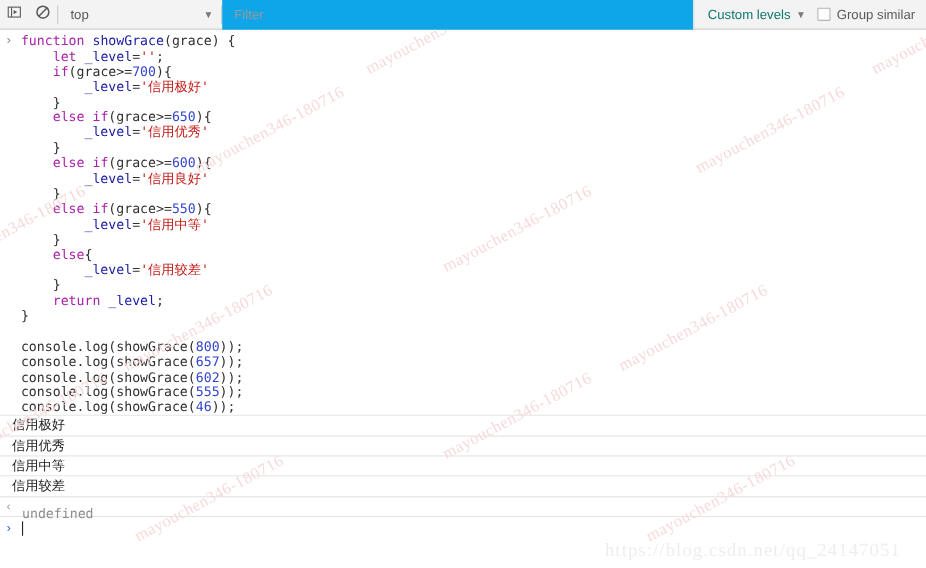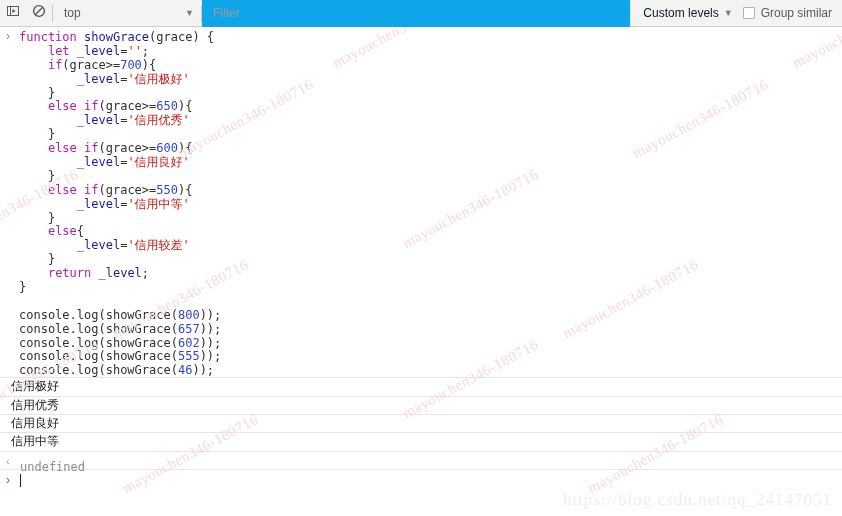--- a/index.html
+++ b/index.html
@@ -81,21 +81,21 @@
   }
   .filter-input::placeholder { color: #9a9a9a; opacity: 1; }
   .levels {
     display: flex;
     align-items: center;
     gap: 5px;
     padding: 0 10px 0 12px;
     flex: 0 0 auto;
     height: 26px;
   }
-  .levels-label { font-size: 12px; color: #0f172a; text-align: center; }
+  .levels-label { font-size: 12px; color: #0f766e; text-align: center; }
   .group-sim {
     display: flex;
     align-items: center;
     gap: 6px;
     padding-right: 10px;
     flex: 0 0 auto;
   }
   .chk {
     width: 12px;
     height: 12px;
@@ -218,21 +218,21 @@
     transform: rotate(-28deg);
     transform-origin: left top;
     color: #f6dada;
     font-family: "Liberation Serif", serif;
     font-size: 15px;
     white-space: nowrap;
     letter-spacing: 0.5px;
   }
   .wm-url {
     position: absolute;
-    right: 10px;
+    right: 23px;
     bottom: 6px;
     color: #eeeeee;
     font-family: "Liberation Serif", serif;
     font-size: 17px;
     white-space: nowrap;
     letter-spacing: 1px;
     z-index: 4;
     pointer-events: none;
     margin-top: 28px;
   }
@@ -305,24 +305,24 @@
   <div class="code-block" id="code-block"><div class="code-line first"><span class="kw">function </span><span class="var">showGrace</span><span class="plain">(grace) {</span></div><div class="code-line"><span class="plain">    </span><span class="kw">let </span><span class="var">_level</span><span class="plain">=</span><span class="str">''</span><span class="plain">;</span></div><div class="code-line"><span class="plain">    </span><span class="kw">if</span><span class="plain">(grace&gt;=</span><span class="num">700</span><span class="plain">){</span></div><div class="code-line"><span class="plain">        </span><span class="var">_level</span><span class="plain">=</span><span class="str">'信用极好'</span></div><div class="code-line"><span class="plain">    }</span></div><div class="code-line"><span class="plain">    </span><span class="kw">else if</span><span class="plain">(grace&gt;=</span><span class="num">650</span><span class="plain">){</span></div><div class="code-line"><span class="plain">        </span><span class="var">_level</span><span class="plain">=</span><span class="str">'信用优秀'</span></div><div class="code-line"><span class="plain">    }</span></div><div class="code-line"><span class="plain">    </span><span class="kw">else if</span><span class="plain">(grace&gt;=</span><span class="num">600</span><span class="plain">){</span></div><div class="code-line"><span class="plain">        </span><span class="var">_level</span><span class="plain">=</span><span class="str">'信用良好'</span></div><div class="code-line"><span class="plain">    }</span></div><div class="code-line"><span class="plain">    </span><span class="kw">else if</span><span class="plain">(grace&gt;=</span><span class="num">550</span><span class="plain">){</span></div><div class="code-line"><span class="plain">        </span><span class="var">_level</span><span class="plain">=</span><span class="str">'信用中等'</span></div><div class="code-line"><span class="plain">    }</span></div><div class="code-line"><span class="plain">    </span><span class="kw">else</span><span class="plain">{</span></div><div class="code-line"><span class="plain">        </span><span class="var">_level</span><span class="plain">=</span><span class="str">'信用较差'</span></div><div class="code-line"><span class="plain">    }</span></div><div class="code-line"><span class="plain">    </span><span class="kw">return </span><span class="var">_level</span><span class="plain">;</span></div><div class="code-line"><span class="plain">}</span></div><div class="code-line"><span class="plain"> </span></div><div class="code-line"><span class="plain">console.log(showGrace(</span><span class="num">800</span><span class="plain">));</span></div><div class="code-line"><span class="plain">console.log(showGrace(</span><span class="num">657</span><span class="plain">));</span></div><div class="code-line"><span class="plain">console.log(showGrace(</span><span class="num">602</span><span class="plain">));</span></div><div class="code-line"><span class="plain">console.log(showGrace(</span><span class="num">555</span><span class="plain">));</span></div><div class="code-line"><span class="plain">console.log(showGrace(</span><span class="num">46</span><span class="plain">));</span></div></div>
 
   <div class="out-rows" id="out-rows">
       <div class="out-row">
         <span>信用极好</span>
       </div>
       <div class="out-row">
         <span>信用优秀</span>
       </div>
       <div class="out-row">
-        <span>信用良好</span>
+        <span>信用中等</span>
       </div>
       <div class="out-row">
-        <span>信用中等</span>
+        <span>信用较差</span>
       </div>
     </div>
 
   <div class="result-row">
     <span class="ret-arrow">‹</span>
     <span class="undef">undefined</span>
   </div>
 
   <div class="prompt-row">
     <span class="prompt-arrow">›</span>

